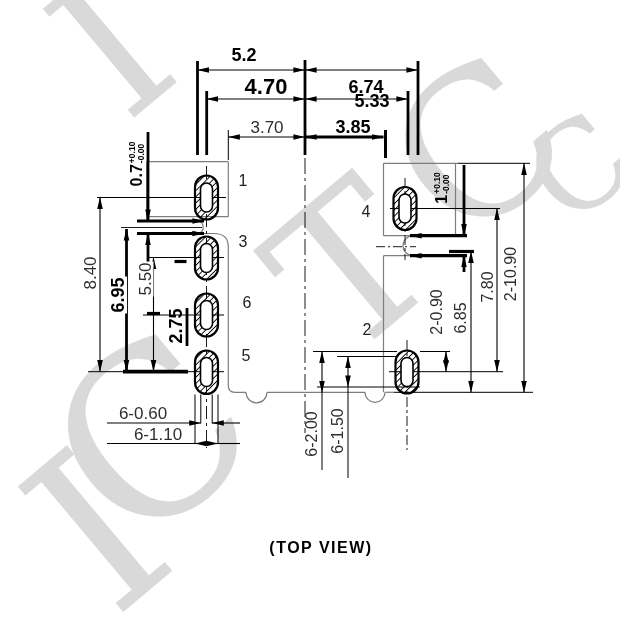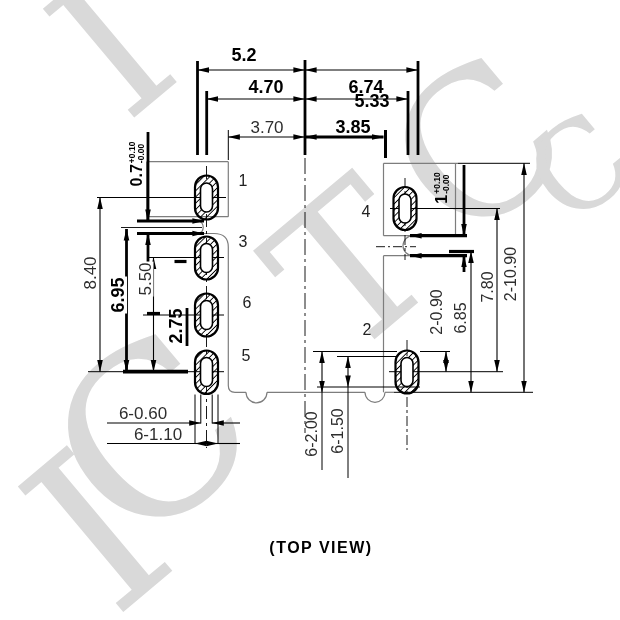--- a/index.html
+++ b/index.html
@@ -171,21 +171,21 @@
       </g>
       <g>
         <rect x="395.5" y="350.5" width="23" height="43" rx="11.5" fill="url(#hatch)" stroke-width="2.2"></rect>
         <rect x="401" y="357.5" width="12" height="29" rx="6" fill="#fff" stroke-width="1.6"></rect>
       </g>
     </g>
   </svg>
 
   <div class="lbl b" style="left:244px;top:55px;font-size:18px;text-align:center;">5.2</div>
   <div class="lbl b" style="left:372px;top:55px;font-size:18px;margin-top:46px;">5.33</div>
-  <div class="lbl b" style="left:266px;top:87px;font-size:18px;">4.70</div>
+  <div class="lbl b" style="left:266px;top:87px;font-size:22px;">4.70</div>
   <div class="lbl b" style="left:366px;top:87px;font-size:18px;">6.74</div>
   <div class="lbl" style="left:267px;top:127px;font-size:17px;">3.70</div>
   <div class="lbl b" style="left:353px;top:127px;font-size:18px;">3.85</div>
 
   <div class="lbl v bg" style="left:90px;top:273px;font-size:17px;">8.40</div>
   <div class="lbl v b bg" style="left:118px;top:295px;font-size:18px;">6.95</div>
   <div class="lbl v bg" style="left:145px;top:279px;font-size:17px;">5.50</div>
   <div class="lbl v b" style="left:176px;top:326px;font-size:18px;">2.75</div>
 
   <div class="lbl v" style="left:437px;top:312px;font-size:16px;">2-0.90</div>

